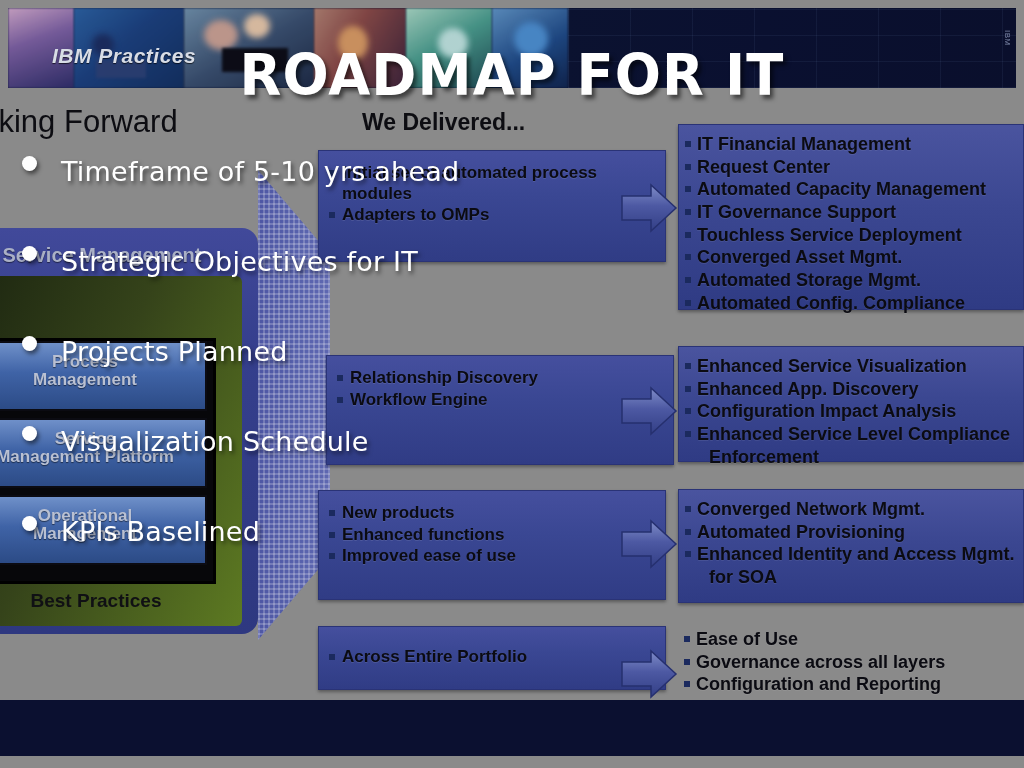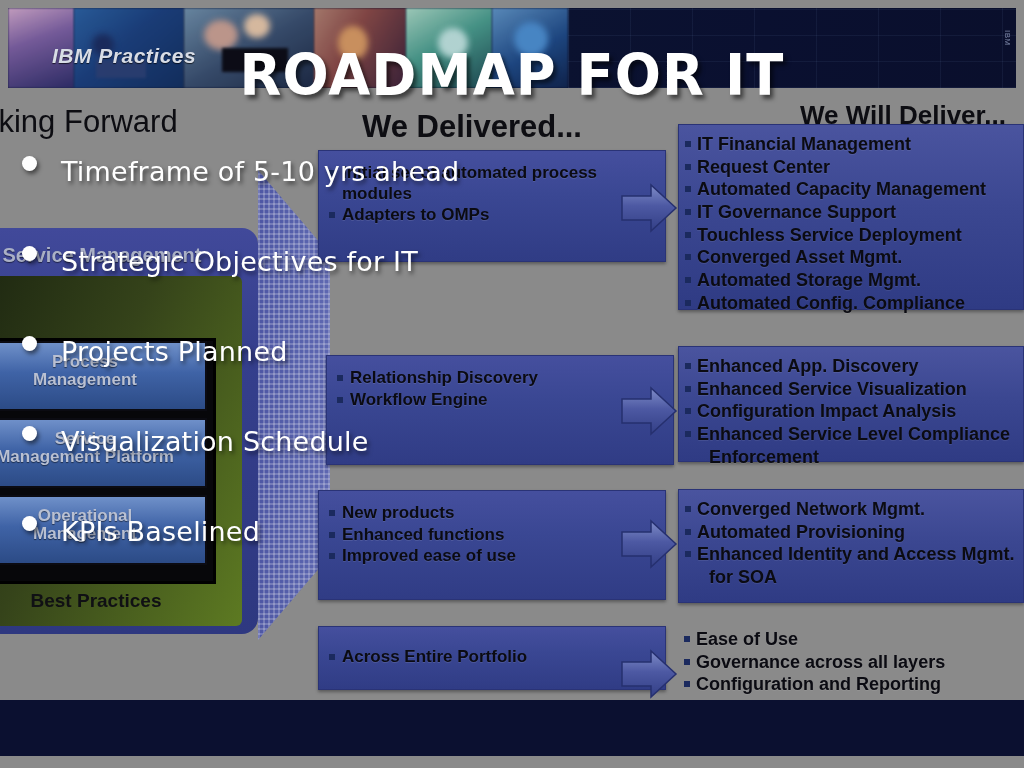--- a/index.html
+++ b/index.html
@@ -117,21 +117,21 @@
   }
   #heading-left {
     left: -36px;
     top: 104px;
     font-size: 31px;
     font-weight: normal;
   }
   #heading-mid {
     left: 362px;
     top: 109px;
-    font-size: 31px;
+    font-size: 23px;
   }
   #heading-right {
     left: 800px;
     top: 100px;
     font-size: 26px;
   }
 
   
   #left-diagram {
     position: absolute;
@@ -383,21 +383,20 @@
         <div class="dark-rect" id="dr1"></div>
         <div class="dark-rect" id="dr2"></div>
       </div>
       <div id="banner-grid"></div>
       <div id="banner-label">IBM Practices</div>
       <div id="banner-vertical-text">IBM</div>
     </div>
 
     <div class="col-heading" id="heading-left">ooking Forward</div>
     <div class="col-heading" id="heading-mid">We Delivered...</div>
-    <div class="col-heading" id="heading-right">We Will Deliver...</div>
 
     <div id="left-diagram">
       <div id="ld-outer"></div>
       <div id="ld-title">Service Management</div>
       <div id="ld-green"></div>
       <div id="ld-black"></div>
       <div class="ld-band" id="ld-band1">Process<br>Management</div>
       <div class="ld-band" id="ld-band2">Service<br>Management Platform</div>
       <div class="ld-band" id="ld-band3">Operational<br>Management</div>
       <div id="ld-best">Best Practices</div>
@@ -497,25 +496,25 @@
         </div>
       <div class="right-li">
           <span class="sq"></span>
           <span>Automated Config. Compliance</span>
         </div>
     </div>
 
     <div class="right-box" id="right-box-2">
       <div class="right-li">
           <span class="sq"></span>
+          <span>Enhanced Service Visualization</span>
+        </div>
+      <div class="right-li">
+          <span class="sq"></span>
           <span>Enhanced App. Discovery</span>
-        </div>
-      <div class="right-li">
-          <span class="sq"></span>
-          <span>Enhanced Service Visualization</span>
         </div>
       <div class="right-li">
           <span class="sq"></span>
           <span>Configuration Impact Analysis</span>
         </div>
       <div class="right-li">
           <span class="sq"></span>
           <span>Enhanced Service Level Compliance</span>
         </div>
       <div class="right-li cont">

